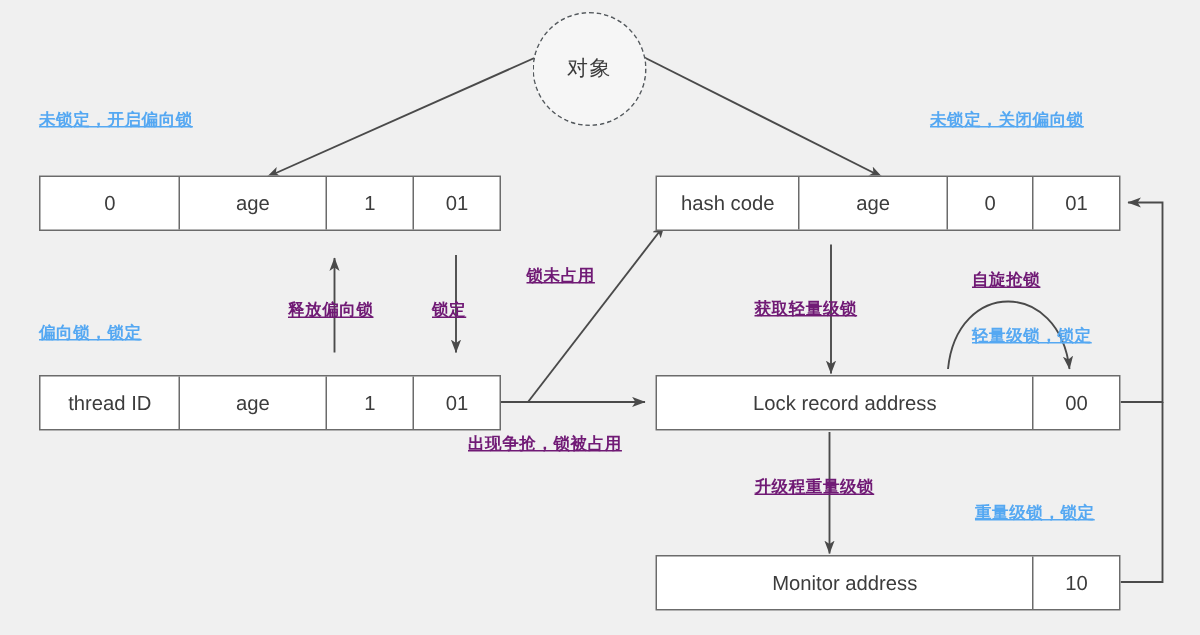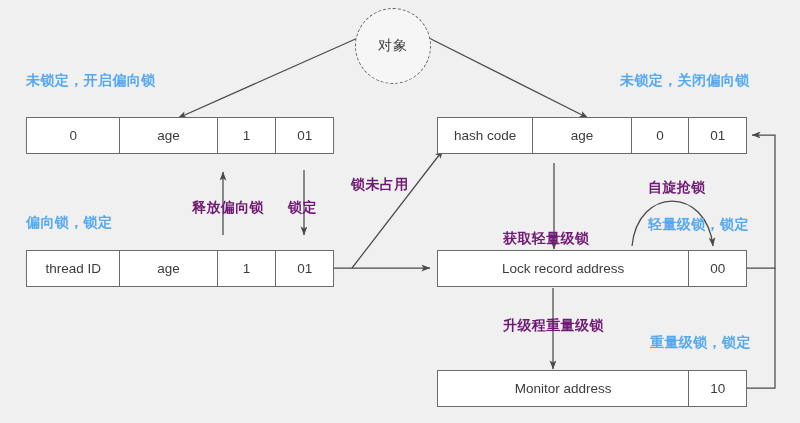--- a/index.html
+++ b/index.html
@@ -64,24 +64,25 @@
     color: #3c3c3c;
     height: 100%;
     overflow: hidden;
     white-space: nowrap;
   }
   .mark-box .cell:last-child {
     border-right: none;
   }
   .label {
     position: absolute;
-    font-size: 14px;
+    font-size: 11px;
     font-weight: bold;
     white-space: nowrap;
     letter-spacing: 0.4px;
+    text-decoration: underline;
   }
   .label.blue { color: #55a8f2; }
   .label.purple { color: #701a75; }
 </style>
 </head>
 <body>
 
 <div id="canvas">
 
   <svg class="edges" viewBox="0 0 800 423">
@@ -130,22 +131,23 @@
   <div class="label blue" style="left:650px; top:334px;">重量级锁，锁定</div>
 
   <div class="label blue" style="left:648px; top:216px;">轻量级锁，锁定</div>
 
   <div class="label purple" style="left:192px; top:199px;">释放偏向锁</div>
 
   <div class="label purple" style="left:288px; top:199px;">锁定</div>
 
   <div class="label purple" style="left:351px; top:176px;">锁未占用</div>
 
+  <div class="label purple" style="left:312px; top:288px;">出现争抢，锁被占用</div>
 
-  <div class="label purple" style="left:503px; top:198px;margin-top:32px;">获取轻量级锁</div>
+  <div class="label purple" style="left:503px; top:198px;">获取轻量级锁</div>
 
   <div class="label purple" style="left:648px; top:179px;">自旋抢锁</div>
 
   <div class="label purple" style="left:503px; top:317px;">升级程重量级锁</div>
 
   <div class="mark-box" style="left:26px; top:117px; width:308px;">
     <div class="cell" style="width:94px;">0</div>
     <div class="cell" style="width:98px;">age</div>
     <div class="cell" style="width:59px;">1</div>
     <div class="cell" style="width:57px;">01</div>

